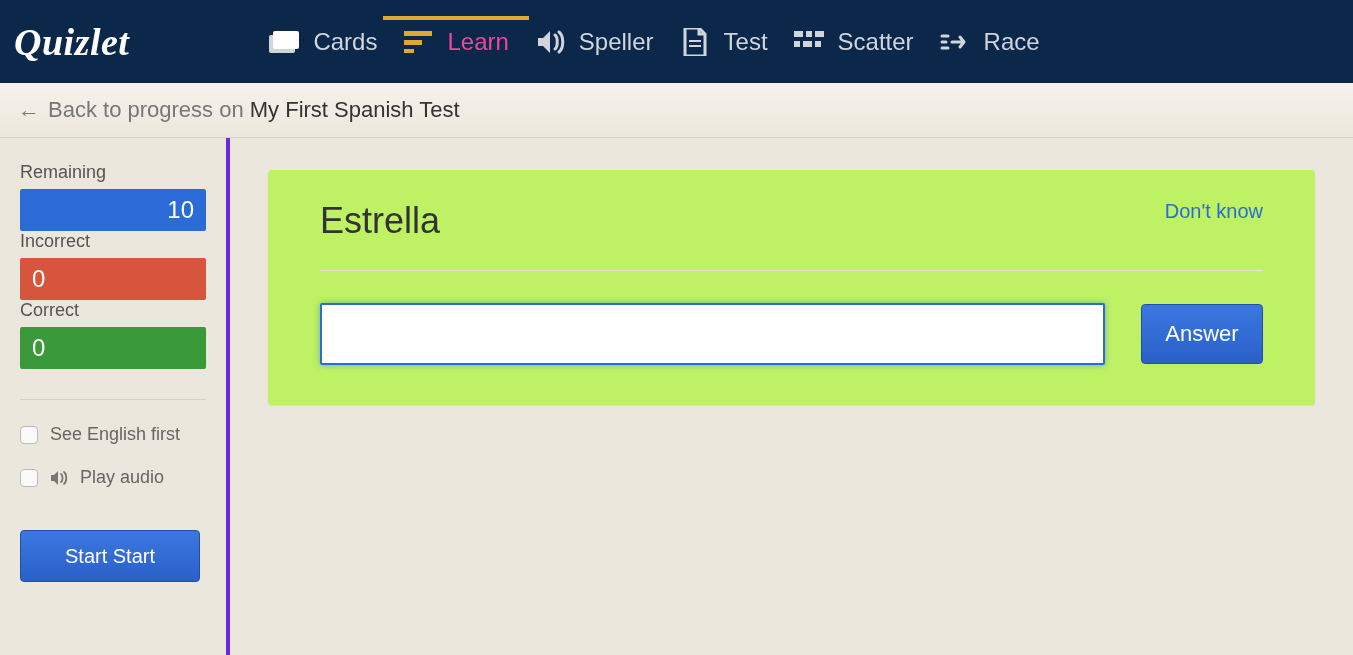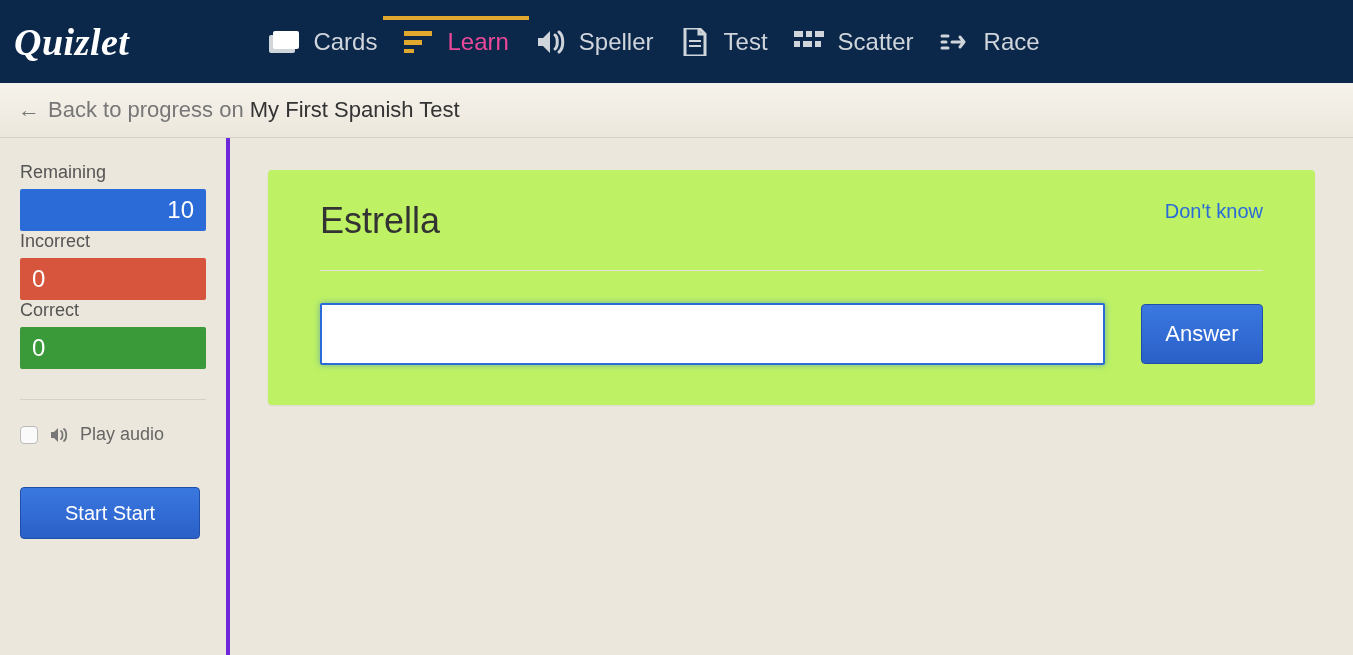--- a/index.html
+++ b/index.html
@@ -117,20 +117,24 @@
   <div class="sidebar">
     <div class="statlabel">Remaining</div>
     <div class="statbox remaining">10</div>
     <div class="statlabel">Incorrect</div>
     <div class="statbox incorrect">0</div>
     <div class="statlabel">Correct</div>
     <div class="statbox correct">0</div>
     <div class="divider"></div>
     <div class="opt">
       <span class="chk"></span>
+      <span>See English first</span>
+    </div>
+    <div class="opt">
+      <span class="chk"></span>
       <span class="audioicon">
         <svg width="18" height="16" viewBox="0 0 18 16">
             <path d="M1 5h3l4-4v14l-4-4H1z" fill="#777"></path>
             <path d="M11 4c2 1 2 7 0 8M14 2c3 2 3 10 0 12" stroke="#777" stroke-width="1.8" fill="none" stroke-linecap="round"></path>
           </svg>
       </span>
       <span>Play audio</span>
     </div>
     <button class="startover">Start Start</button>
   </div>

